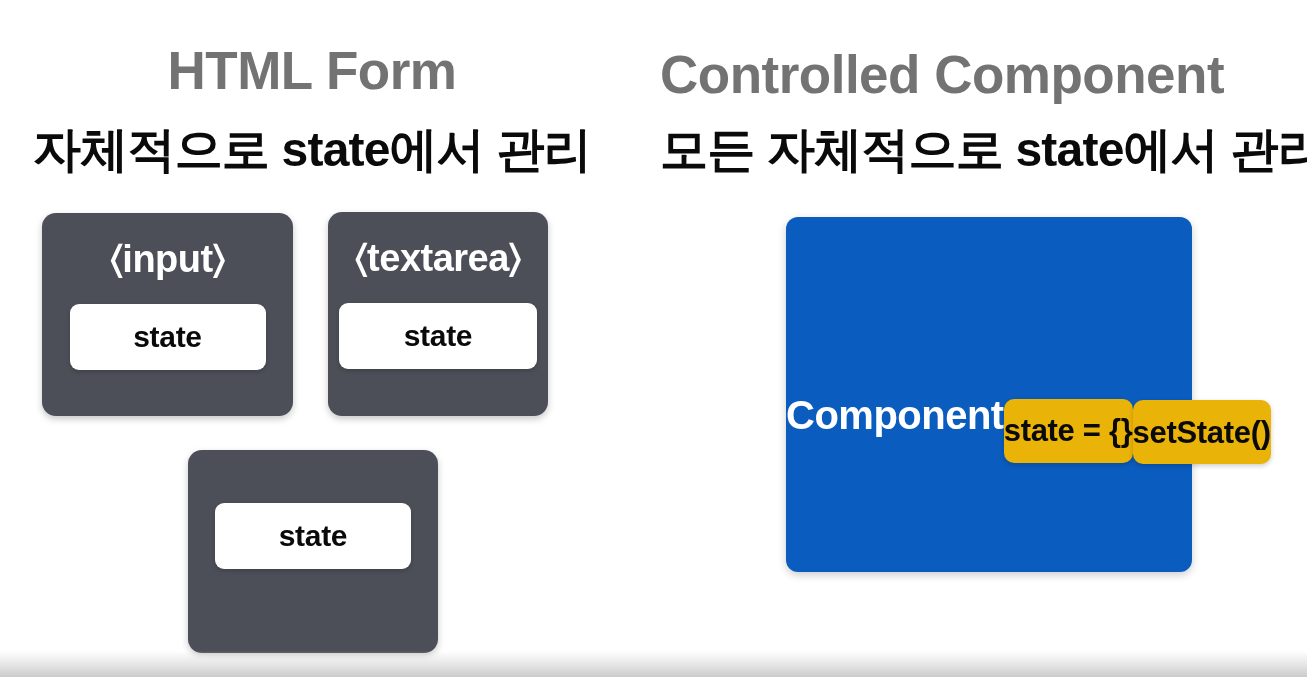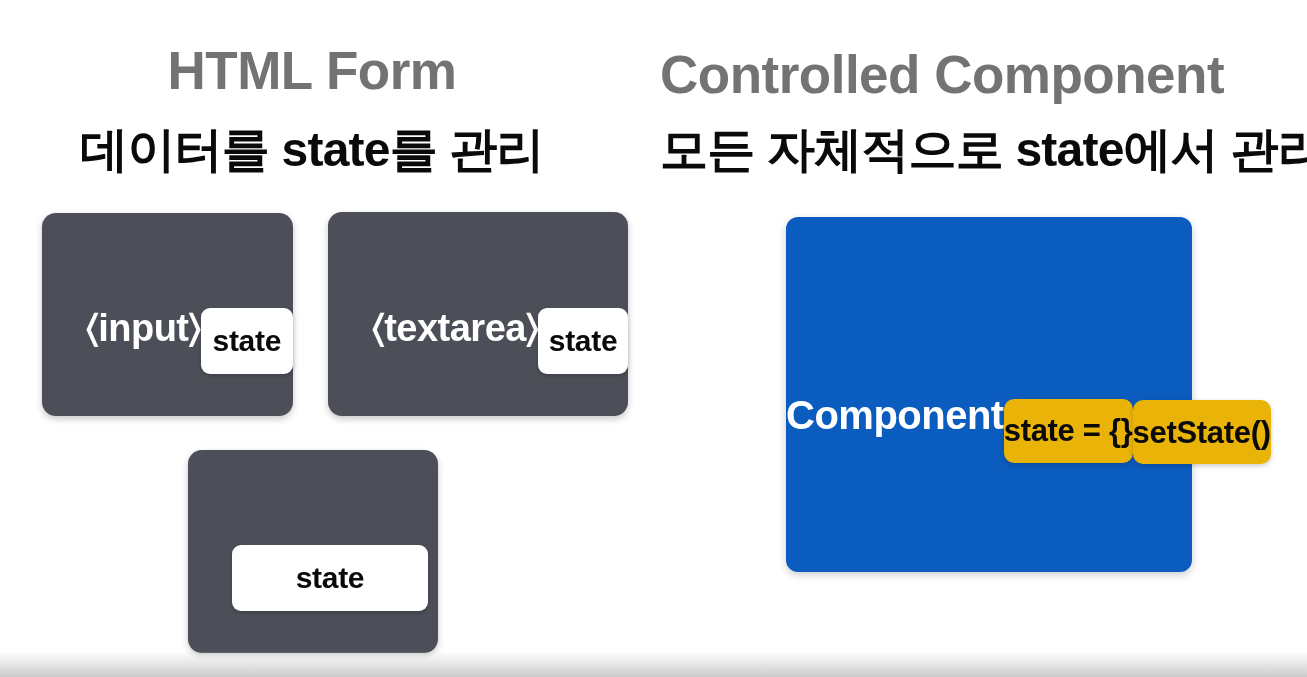--- a/index.html
+++ b/index.html
@@ -59,22 +59,22 @@
   .subtitle-left  { left: 0;   top: 126px; width: 624px; text-align: center; }
   .subtitle-right { left: 660px; top: 126px; width: 647px; text-align: center; }
 
   
   .el-card {
     position: absolute;
     background: #4c4f57;
     border-radius: 14px;
     box-shadow: 0 3px 7px rgba(0,0,0,0.22);
     display: flex;
+    flex-direction: column;
     align-items: center;
-    padding-left: 44px;
   }
   .el-card-tag {
     color: #ffffff;
     font-weight: 700;
     font-size: 38px;
     line-height: 1;
     letter-spacing: -0.5px;
     white-space: nowrap;
   }
   .el-card-slot {
@@ -91,21 +91,21 @@
     font-size: 30px;
     line-height: 1;
     letter-spacing: -0.3px;
     white-space: nowrap;
   }
 
   
   #card-input     { left: 42px;  top: 213px; width: 251px; height: 203px; padding-top: 27px; }
   #card-input  .el-card-slot    { width: 196px; height: 66px; margin-top: 26px; }
 
-  #card-textarea  { left: 328px; top: 212px; width: 300px; height: 204px; padding-top: 27px; }
+  #card-textarea  { left: 328px; top: 212px; width: 220px; height: 204px; padding-top: 27px; }
   #card-textarea .el-card-slot  { width: 198px; height: 66px; margin-top: 26px; }
 
   #card-select    { left: 188px; top: 450px; width: 250px; height: 203px; padding-top: 27px; }
   #card-select   .el-card-slot  { width: 196px; height: 66px; margin-top: 26px; }
 
   
   #card-component {
     position: absolute;
     left: 786px;
     top: 217px;
@@ -147,21 +147,21 @@
   #pill-state    { margin-top: 32px; }
   #pill-setstate { margin-top: 35px; }
 </style>
 </head>
 <body>
 
 <div class="slide">
 
   <div class="title title-left">HTML Form</div>
 
-  <div class="subtitle subtitle-left">데이터를 state를 관리</div>
+  <div class="subtitle subtitle-left">자체적으로 state에서 관리</div>
 
   <div class="el-card" id="card-input">
     <div class="el-card-tag">〈input〉</div>
     <div class="el-card-slot">
       <span>state</span>
     </div>
   </div>
 
   <div class="el-card" id="card-textarea">
     <div class="el-card-tag">〈textarea〉</div>

